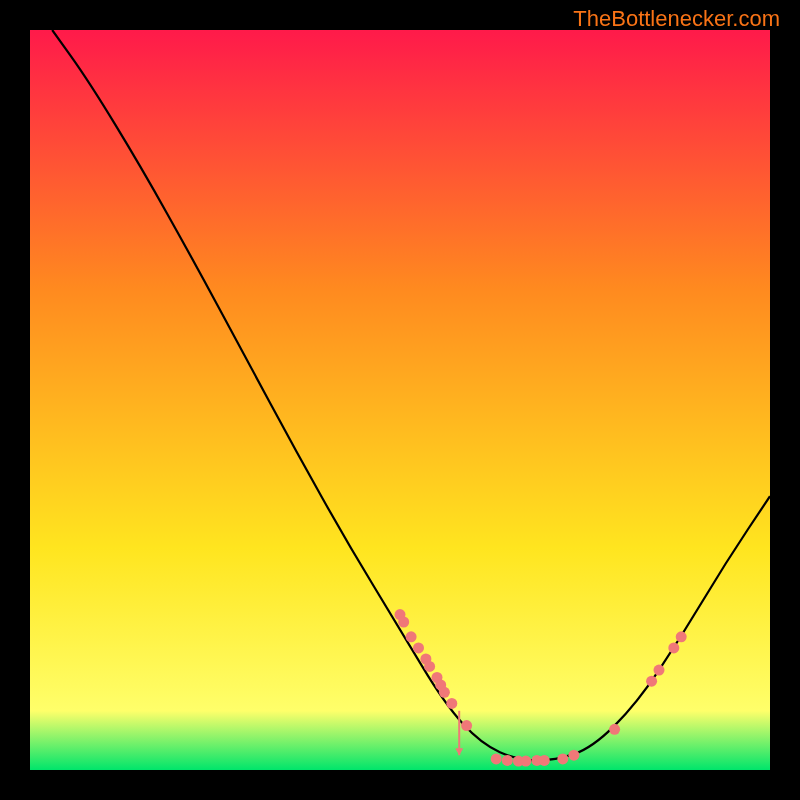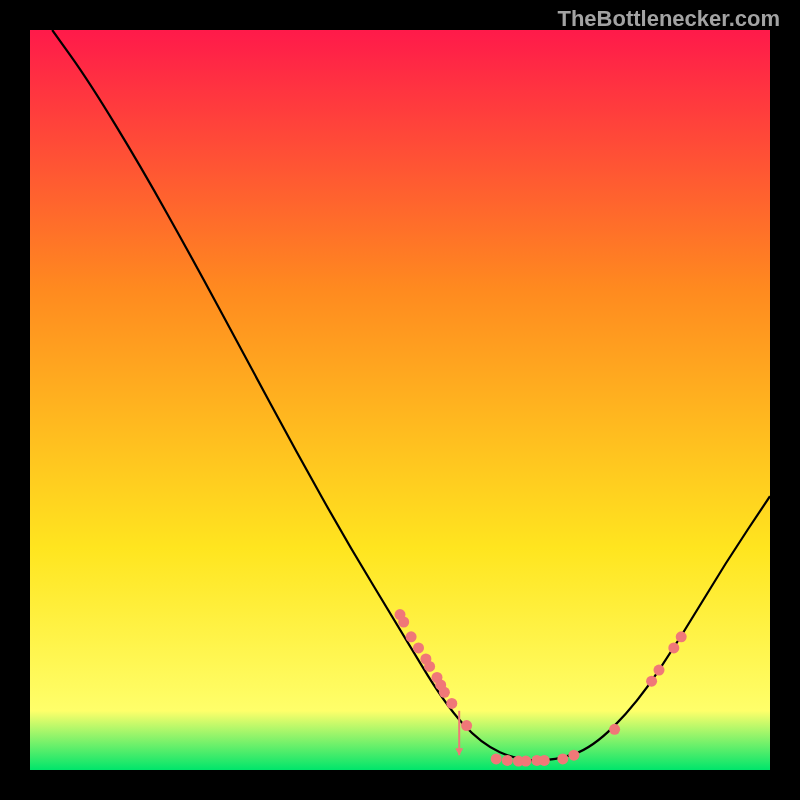--- a/index.html
+++ b/index.html
@@ -7,23 +7,23 @@
     width: 800px;
     height: 800px;
     background: #000;
     position: relative;
     font-family: Arial, Helvetica, sans-serif;
   }
   .watermark {
     position: absolute;
     top: 6px;
     right: 20px;
-    color: #a3a3a3;
+    color: #f97316;
     font-size: 22px;
-    font-weight: bold;
+    font-weight: normal;
     z-index: 10;
   }
   .chart-area {
     position: absolute;
     left: 30px;
     top: 30px;
     width: 740px;
     height: 740px;
   }
   svg { display: block; }

